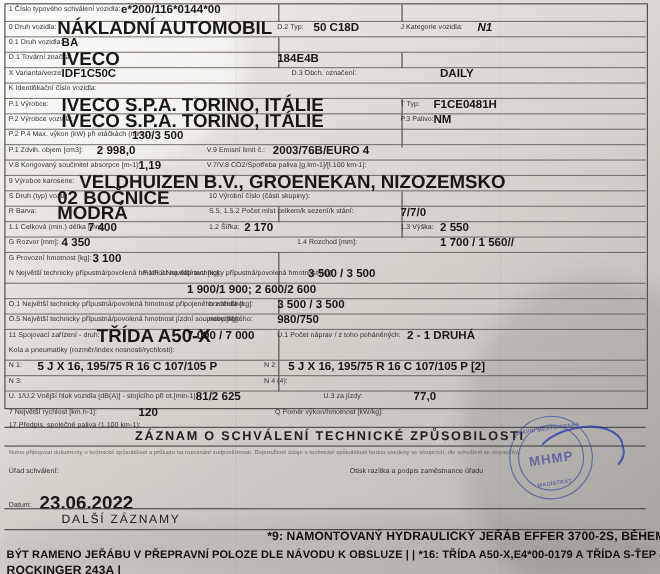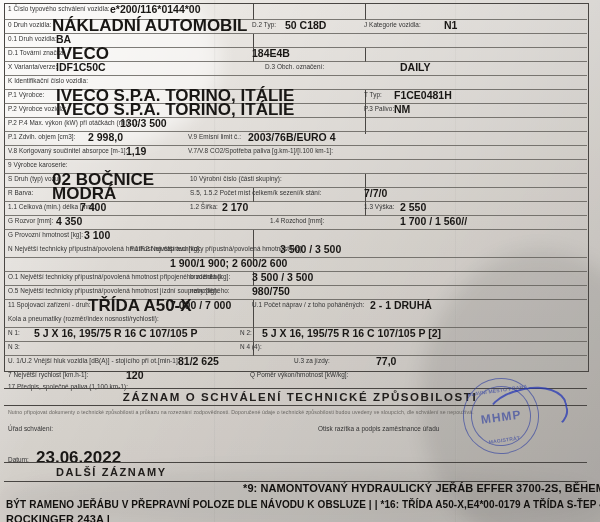--- a/index.html
+++ b/index.html
@@ -60,21 +60,21 @@
     position:absolute;left:0;right:0;top:31px;text-align:center;
     font-size:12px;color:#2f3fa0;font-weight:bold;letter-spacing:1px;
   }
   .pen{
     position:absolute;border:2.2px solid #2a3bb5;opacity:.75;
     border-radius:50% 50% 45% 55%;
     transform:rotate(-12deg);
     border-left-color:transparent;border-bottom-color:transparent;
   }
   .dalsi{
-    position:absolute;font-size:11px;font-weight:bold;letter-spacing:1.6px;
+    position:absolute;font-size:11px;font-weight:normal;letter-spacing:1.6px;
   }
   .typed{
     position:absolute;font-size:11px;line-height:15px;font-weight:bold;
     color:#151311;letter-spacing:.1px;white-space:nowrap;
   }
   .typed.small{font-size:10px;}
 </style>
 </head>
 <body>
 
@@ -128,21 +128,21 @@
   <div style="position:absolute;left:4px;top:355px;width:583px;height:1px;background:#5f5c58;opacity:.8"></div>
 
   <div class="lbl" style="left:8px;top:5px;">1 Číslo typového schválení vozidla:</div>
   <div class="val" style="left:110px;top:4px;">e*200/116*0144*00</div>
 
   <div class="lbl" style="left:8px;top:21px;">0 Druh vozidla:</div>
   <div class="val big" style="left:52px;top:20px;">NÁKLADNÍ AUTOMOBIL</div>
   <div class="lbl" style="left:252px;top:21px;">D.2 Typ:</div>
   <div class="val" style="left:285px;top:20px;">50 C18D</div>
   <div class="lbl" style="left:364px;top:21px;">J Kategorie vozidla:</div>
-  <div class="val" style="left:444px;top:20px;">N1</div>
+  <div class="val" style="left:434px;top:20px;font-style:italic;">N1</div>
 
   <div class="lbl" style="left:8px;top:35px;">0.1 Druh vozidla:</div>
   <div class="val" style="left:56px;top:34px;">BA</div>
 
   <div class="lbl" style="left:8px;top:49px;">D.1 Tovární značka:</div>
   <div class="val big" style="left:56px;top:48px;">IVECO</div>
   <div class="val" style="left:252px;top:48px;">184E4B</div>
 
   <div class="lbl" style="left:8px;top:63px;">X Varianta/verze:</div>
   <div class="val" style="left:56px;top:62px;">IDF1C50C</div>
@@ -167,20 +167,21 @@
   <div class="lbl" style="left:8px;top:133px;">P.1 Zdvih. objem [cm3]:</div>
   <div class="val" style="left:88px;top:132px;">2 998,0</div>
   <div class="lbl" style="left:188px;top:133px;">V.9 Emisní limit č.:</div>
   <div class="val" style="left:248px;top:132px;">2003/76B/EURO 4</div>
 
   <div class="lbl" style="left:8px;top:147px;">V.8 Korigovaný součinitel absorpce [m-1]:</div>
   <div class="val" style="left:126px;top:146px;">1,19</div>
   <div class="lbl" style="left:188px;top:147px;">V.7/V.8 CO2/Spotřeba paliva [g.km-1]/[l.100 km-1]:</div>
 
   <div class="lbl" style="left:8px;top:161px;">9 Výrobce karoserie:</div>
+  <div class="val big" style="left:72px;top:160px;">VELDHUIZEN B.V., GROENEKAN, NIZOZEMSKO</div>
 
   <div class="lbl" style="left:190px;top:175px;">10 Výrobní číslo (části skupiny):</div>
 
   <div class="lbl" style="left:8px;top:175px;">S Druh (typ) vozu:</div>
   <div class="val big" style="left:52px;top:174px;">02 BOČNICE</div>
 
   <div class="lbl" style="left:8px;top:189px;">R Barva:</div>
   <div class="val big" style="left:52px;top:188px;">MODRÁ</div>
   <div class="lbl" style="left:190px;top:189px;">S.5, 1.5.2 Počet míst celkem/k sezení/k stání:</div>
   <div class="val" style="left:364px;top:188px;">7/7/0</div>

